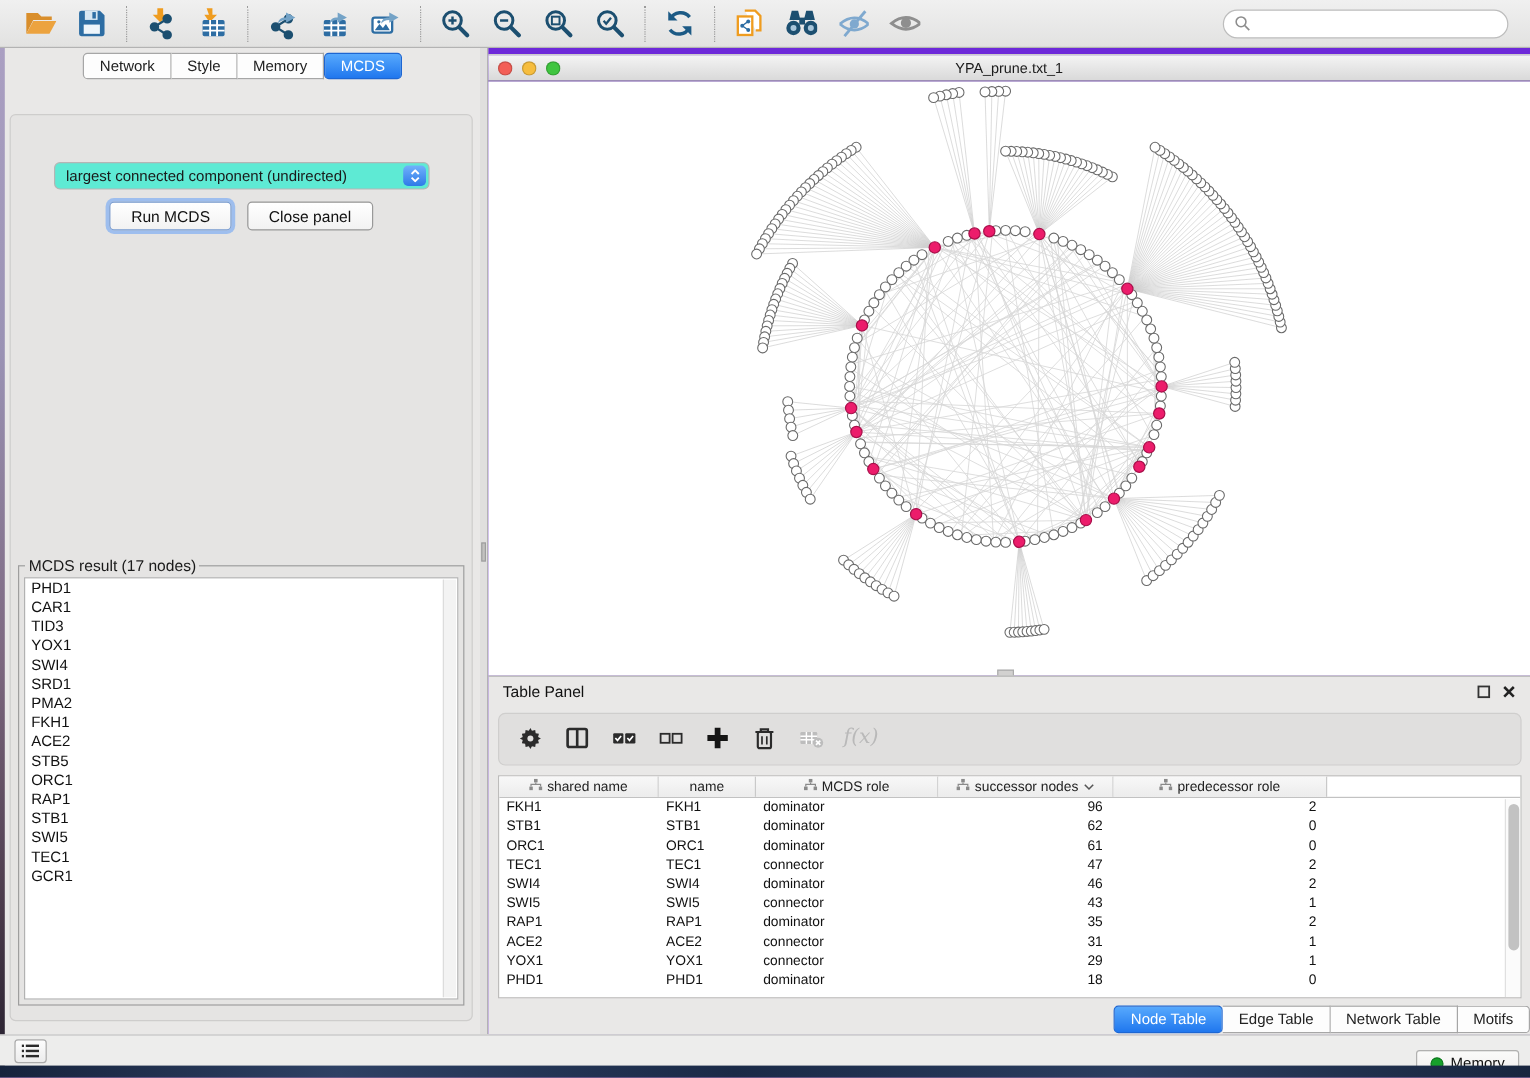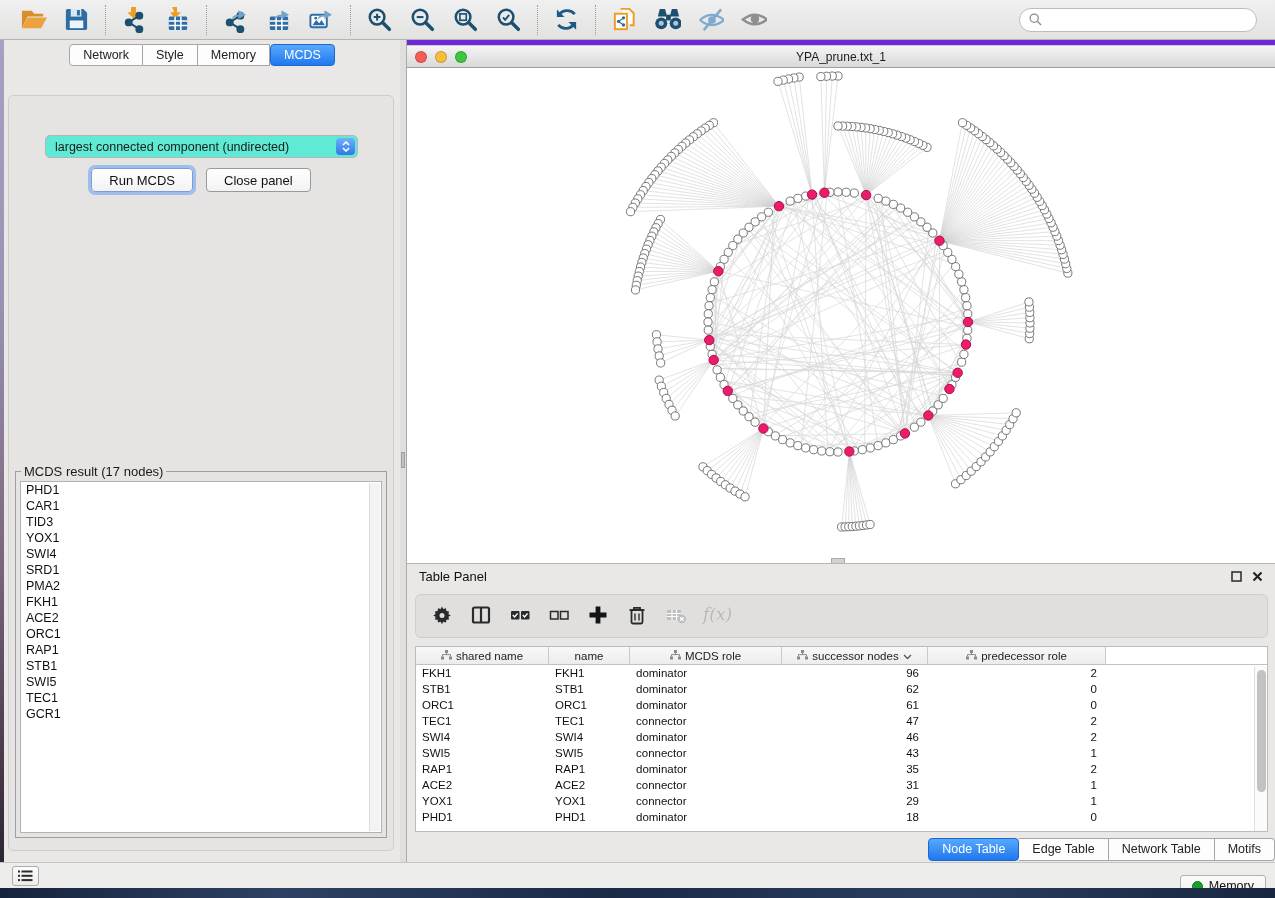--- a/index.html
+++ b/index.html
@@ -306,20 +306,21 @@
           <div id="mcds-items">
               <div class="list-item">PHD1</div>
               <div class="list-item">CAR1</div>
               <div class="list-item">TID3</div>
               <div class="list-item">YOX1</div>
               <div class="list-item">SWI4</div>
               <div class="list-item">SRD1</div>
               <div class="list-item">PMA2</div>
               <div class="list-item">FKH1</div>
               <div class="list-item">ACE2</div>
+              <div class="list-item">STB5</div>
               <div class="list-item">ORC1</div>
               <div class="list-item">RAP1</div>
               <div class="list-item">STB1</div>
               <div class="list-item">SWI5</div>
               <div class="list-item">TEC1</div>
               <div class="list-item">GCR1</div>
             </div>
           <div class="list-track"></div>
         </div>
       </fieldset>

